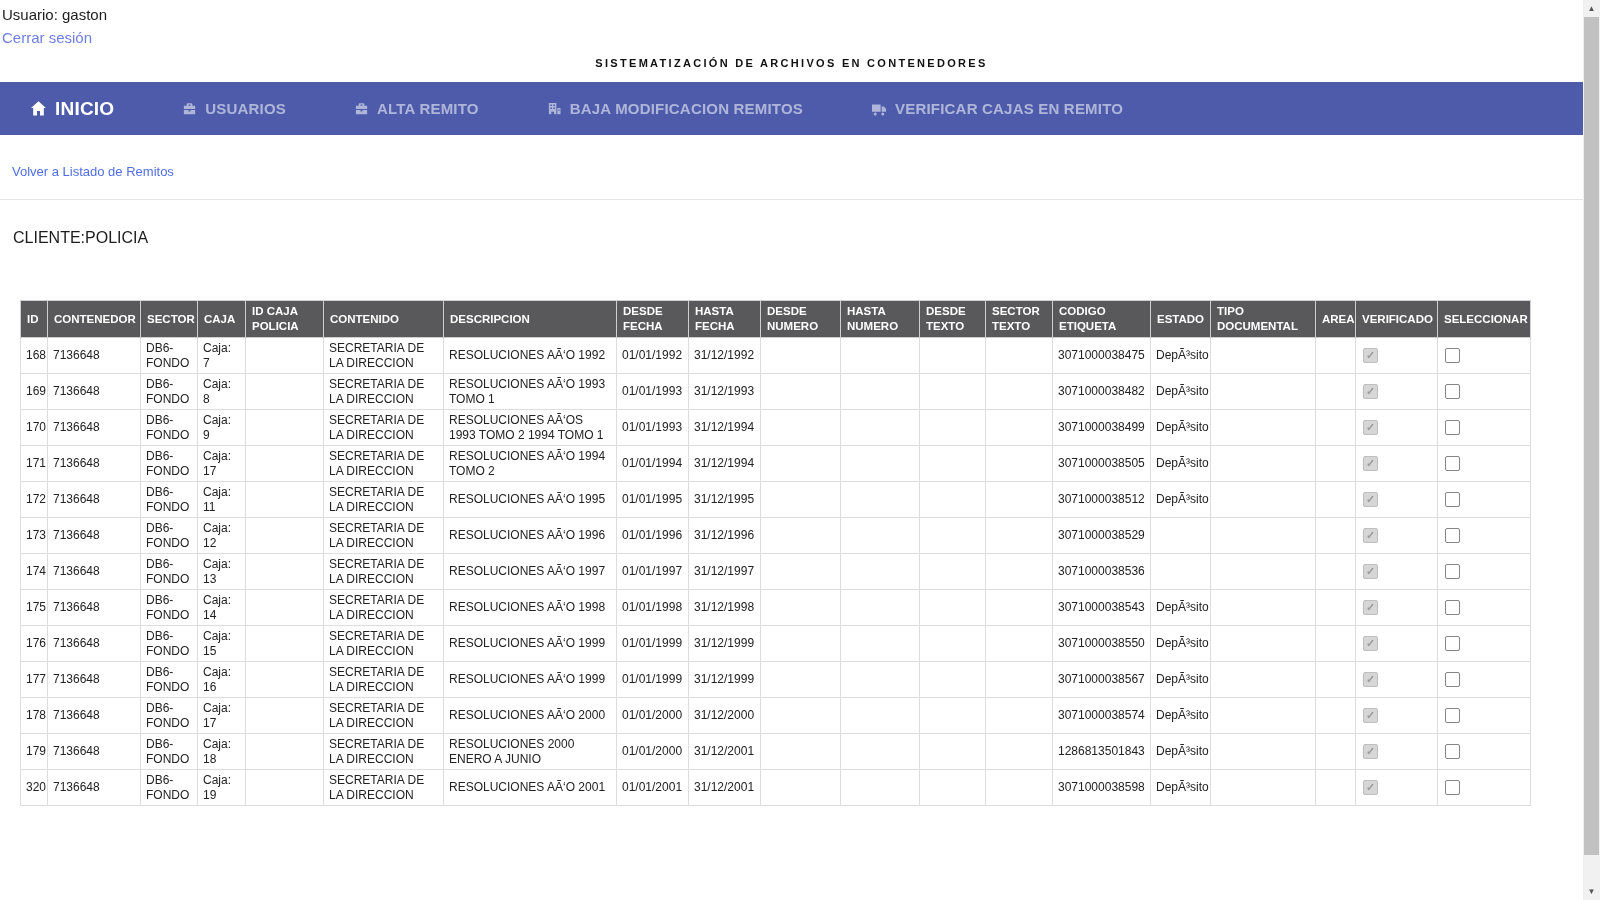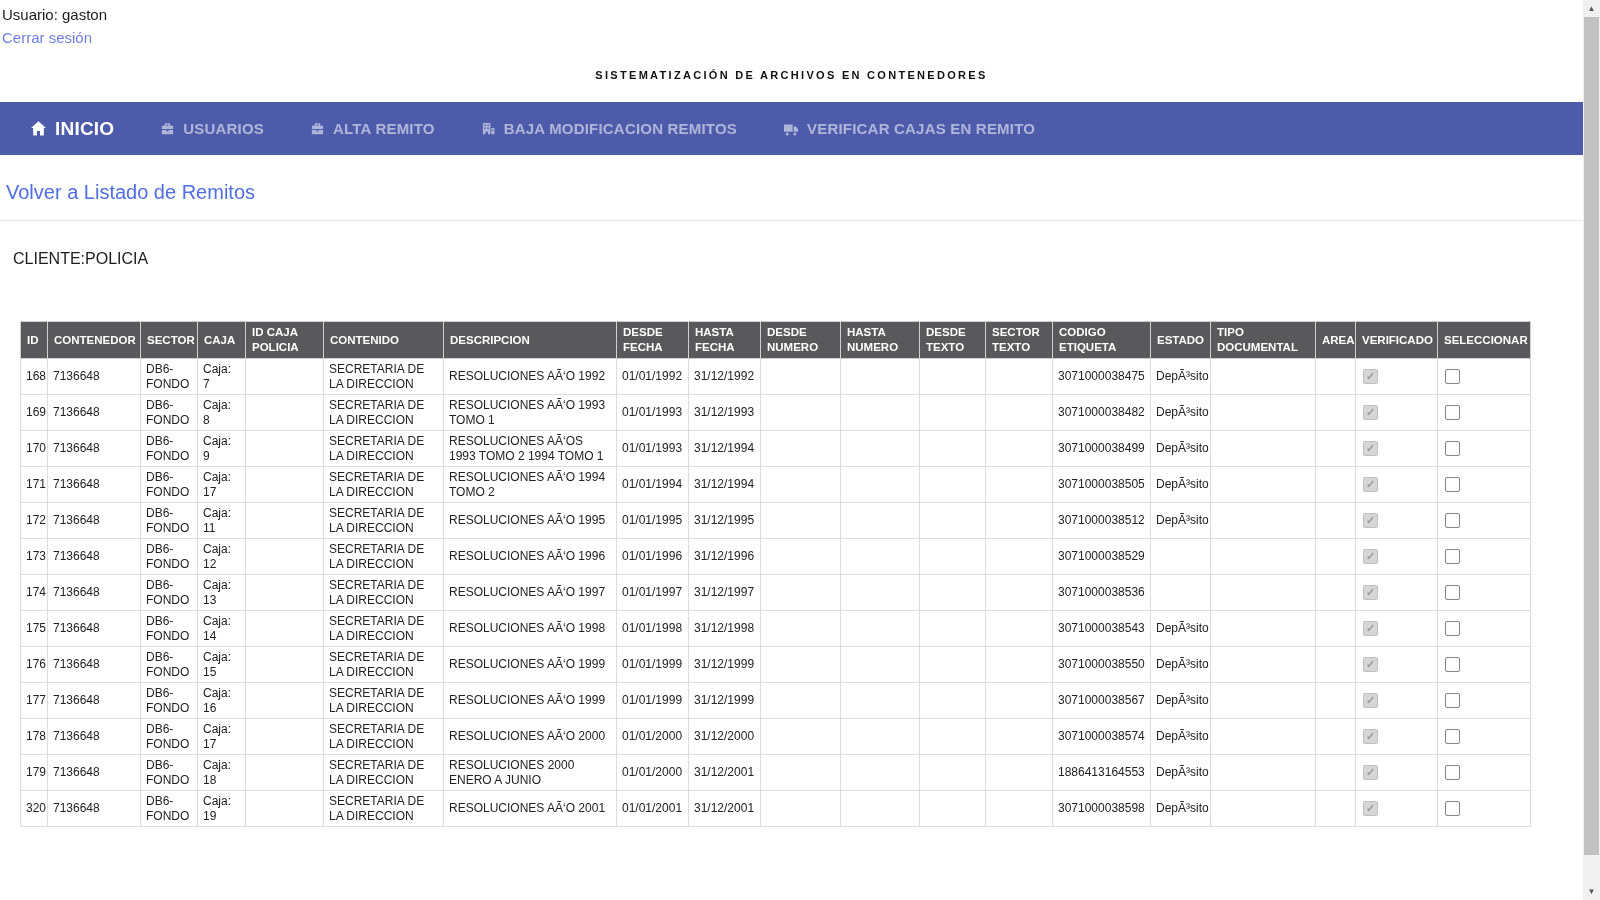--- a/index.html
+++ b/index.html
@@ -7,31 +7,31 @@
   .page{position:relative;width:1600px;height:900px;overflow:hidden;background:#fff;}
   .content{width:1583px;}
 
   
   .topbar{padding:3px 0 0 2px;font-size:15px;line-height:23px;height:46px;}
   .topbar .logout{color:var(--link-light,#6d7fe3);text-decoration:none;display:block;width:max-content;}
 
   
   .logo-wrap{text-align:center;margin-top:7px;line-height:1;}
   .logo-wordmark{font-size:36px;font-weight:800;color:var(--logo-blue,#4a5fc1);letter-spacing:5px;text-transform:uppercase;line-height:36px;}
-  .logo-tagline{font-size:11px;font-weight:700;letter-spacing:2.3px;color:#111;margin-top:20px;line-height:13px;}
-
-  
-  .navbar{margin-top:20px;background:var(--nav-bg,#4d5baa);height:53px;display:flex;align-items:center;padding-left:30px;gap:46px;}
+  .logo-tagline{font-size:11px;font-weight:700;letter-spacing:2.3px;color:#111;margin-top:8px;line-height:13px;}
+
+  
+  .navbar{margin-top:12px;background:var(--nav-bg,#4d5baa);height:53px;display:flex;align-items:center;padding-left:30px;gap:68px;}
   .nav-item{display:flex;align-items:center;gap:8px;color:rgba(255,255,255,.55);font-weight:700;font-size:15px;text-decoration:none;letter-spacing:.2px;white-space:nowrap;}
   .nav-item.active{color:#fff;font-size:19px;}
   .nav-icon{display:flex;align-items:center;}
   .nav-icon svg{display:block;}
 
   
-  .back-link{display:inline-block;margin:27px 0 0 6px;font-size:20px;color:var(--link-color,#4f6ee3);text-decoration:none;line-height:20px;}
+  .back-link{display:inline-block;margin:27px 0 0 12px;font-size:13px;color:var(--link-color,#4f6ee3);text-decoration:none;line-height:20px;}
   hr.sep{border:none;border-top:1px solid #e4e4e4;margin:17px 0 0 0;}
   .remito{margin:38px 0 0 13px;font-size:16px;line-height:19px;}
   .cliente{margin:28px 0 12px 13px;font-size:16px;line-height:19px;}
 
   
   table.remitos{border-collapse:collapse;table-layout:fixed;margin:53px 0 0 20px;width:1510px;}
   table.remitos th{background:var(--header-bg,#59595b);color:#fff;font-size:11.5px;font-weight:700;text-align:left;
     padding:3px 6px;border:1px solid #cfcfcf;line-height:15px;height:37px;vertical-align:middle;box-sizing:border-box;}
   table.remitos td{font-size:12px;color:#222;border:1px solid #ddd;padding:2px 5px;line-height:15px;height:36px;
     vertical-align:middle;box-sizing:border-box;overflow:hidden;}
@@ -395,21 +395,21 @@
             <td>Caja: 18</td>
             <td></td>
             <td>SECRETARIA DE LA DIRECCION</td>
             <td>RESOLUCIONES 2000 ENERO A JUNIO</td>
             <td>01/01/2000</td>
             <td>31/12/2001</td>
             <td></td>
             <td></td>
             <td></td>
             <td></td>
-            <td>1886413164553</td>
+            <td>1286813501843</td>
             <td>DepÃ³sito</td>
             <td></td>
             <td></td>
             <td><span class="cb checked-disabled">✓</span></td>
             <td><span class="cb unchecked"></span></td>
           </tr>
           <tr>
             <td>320</td>
             <td>7136648</td>
             <td>DB6-FONDO</td>

